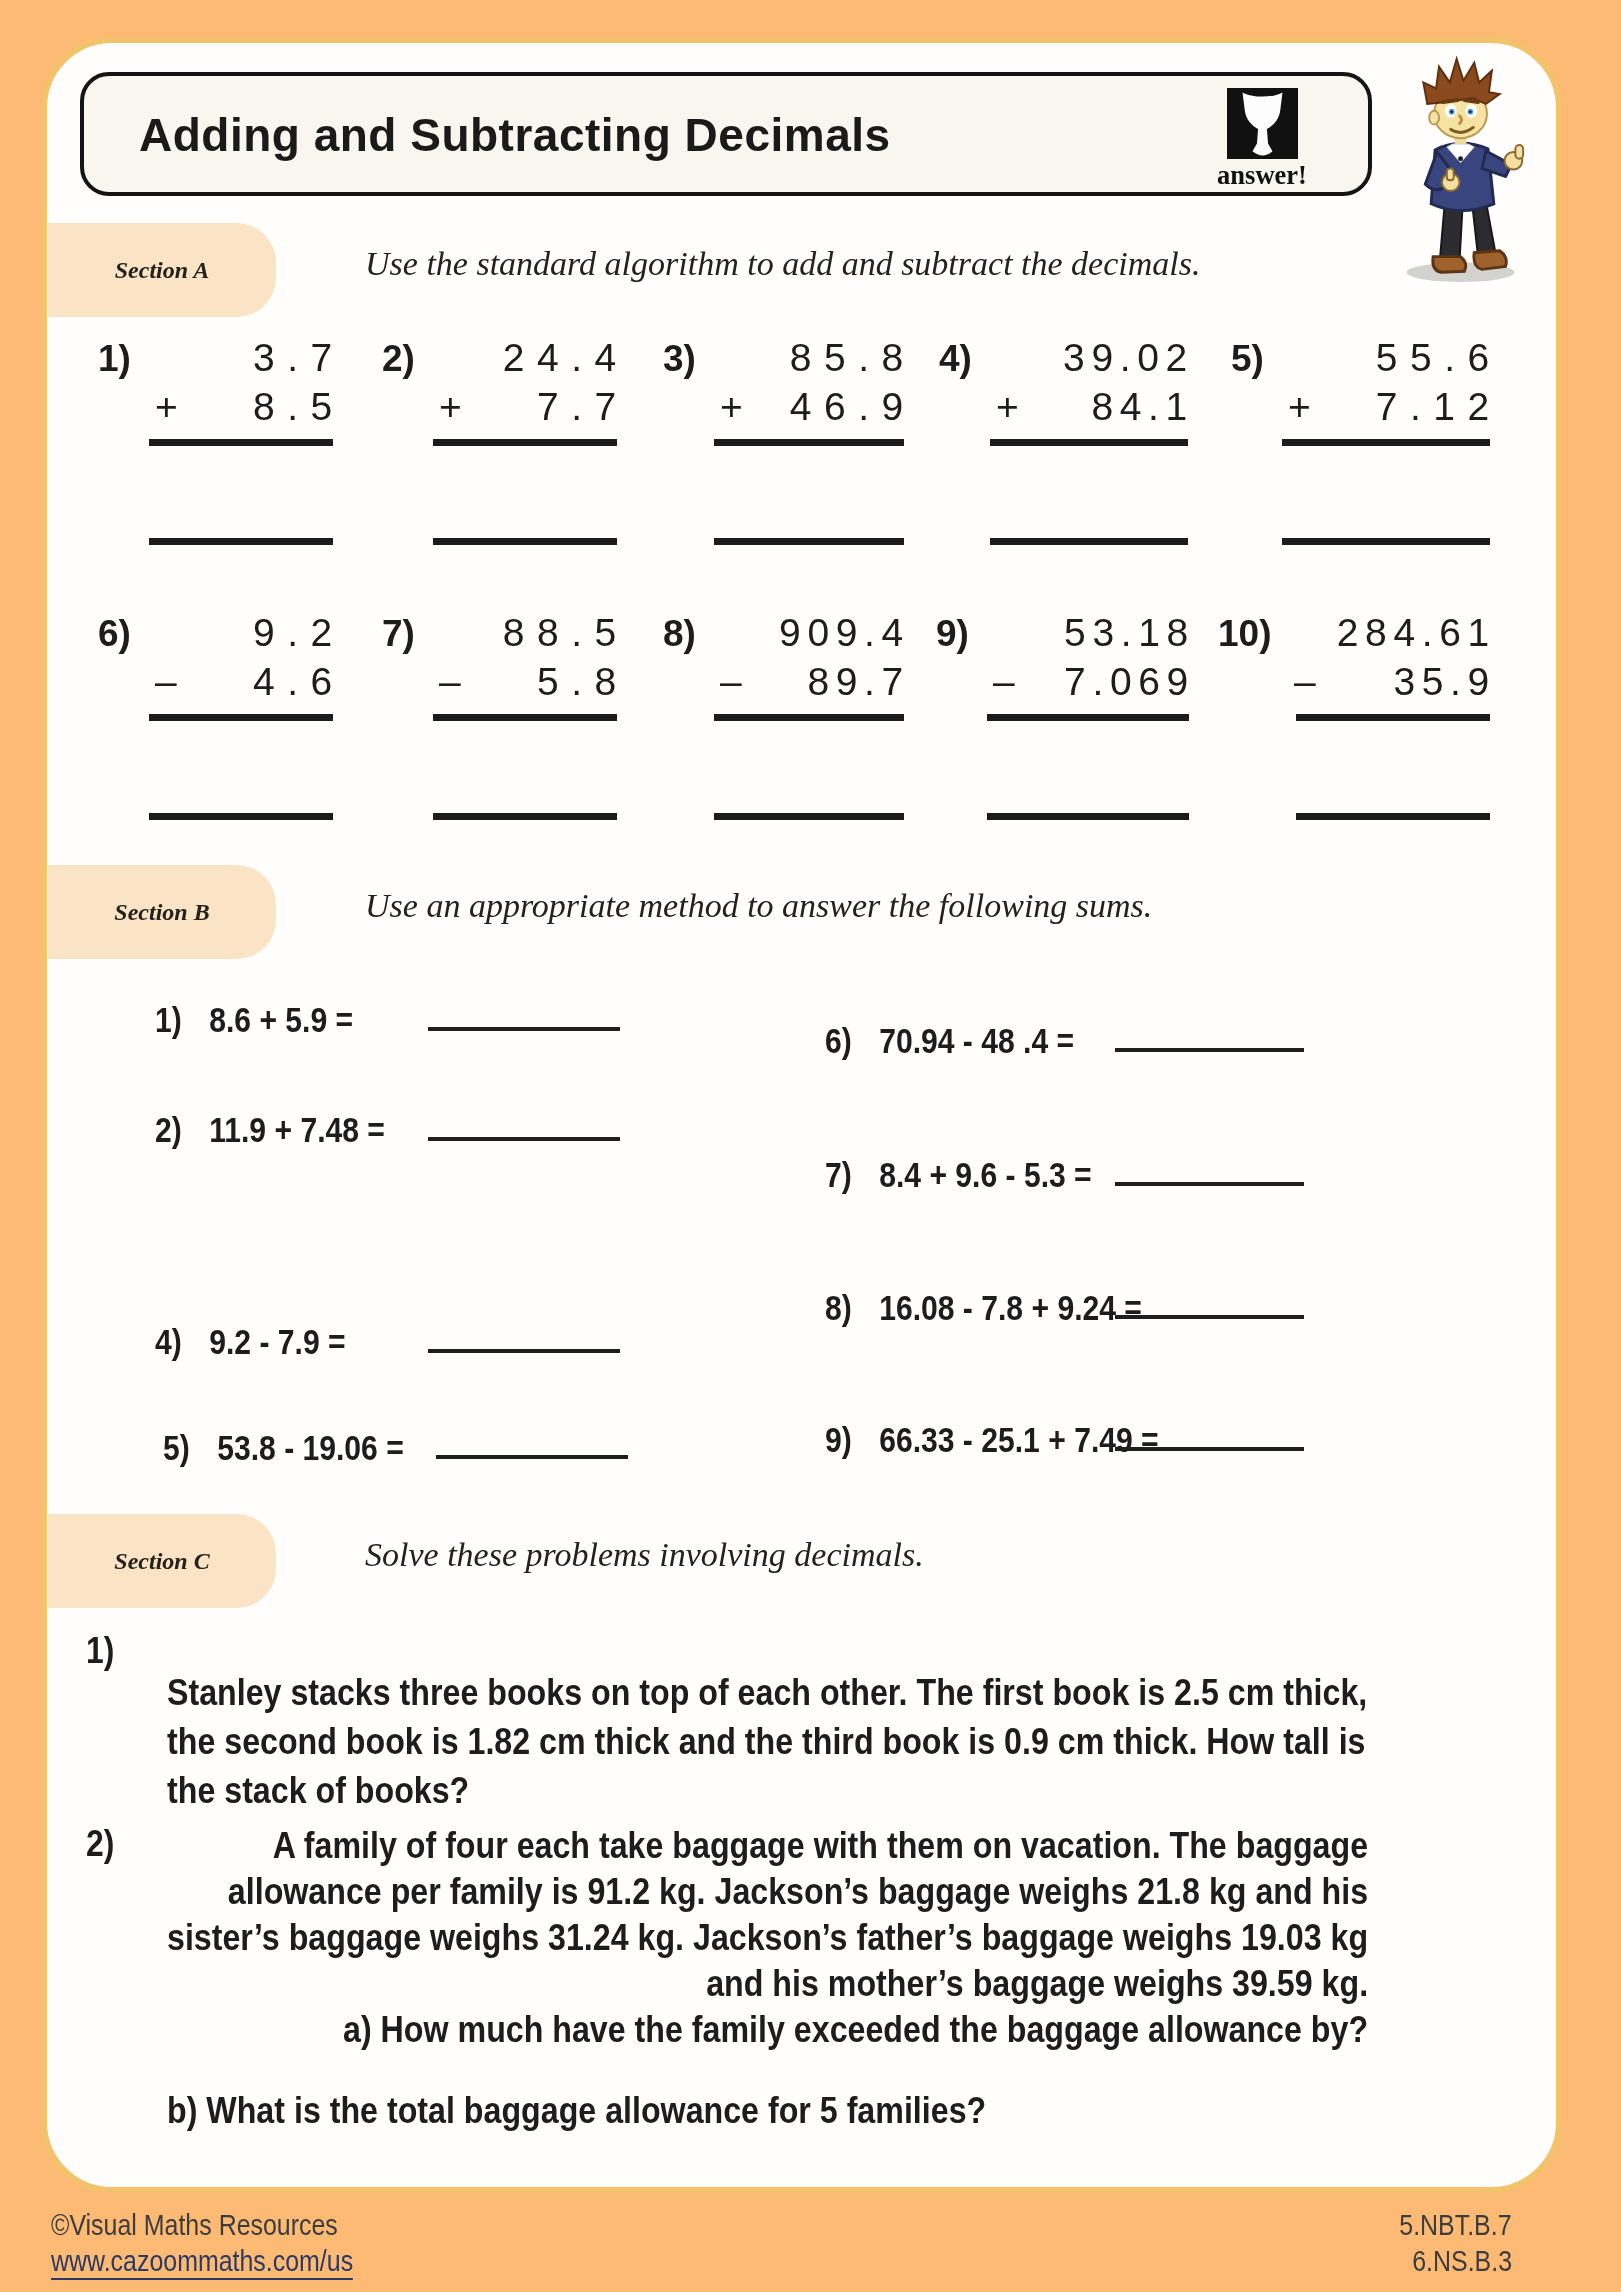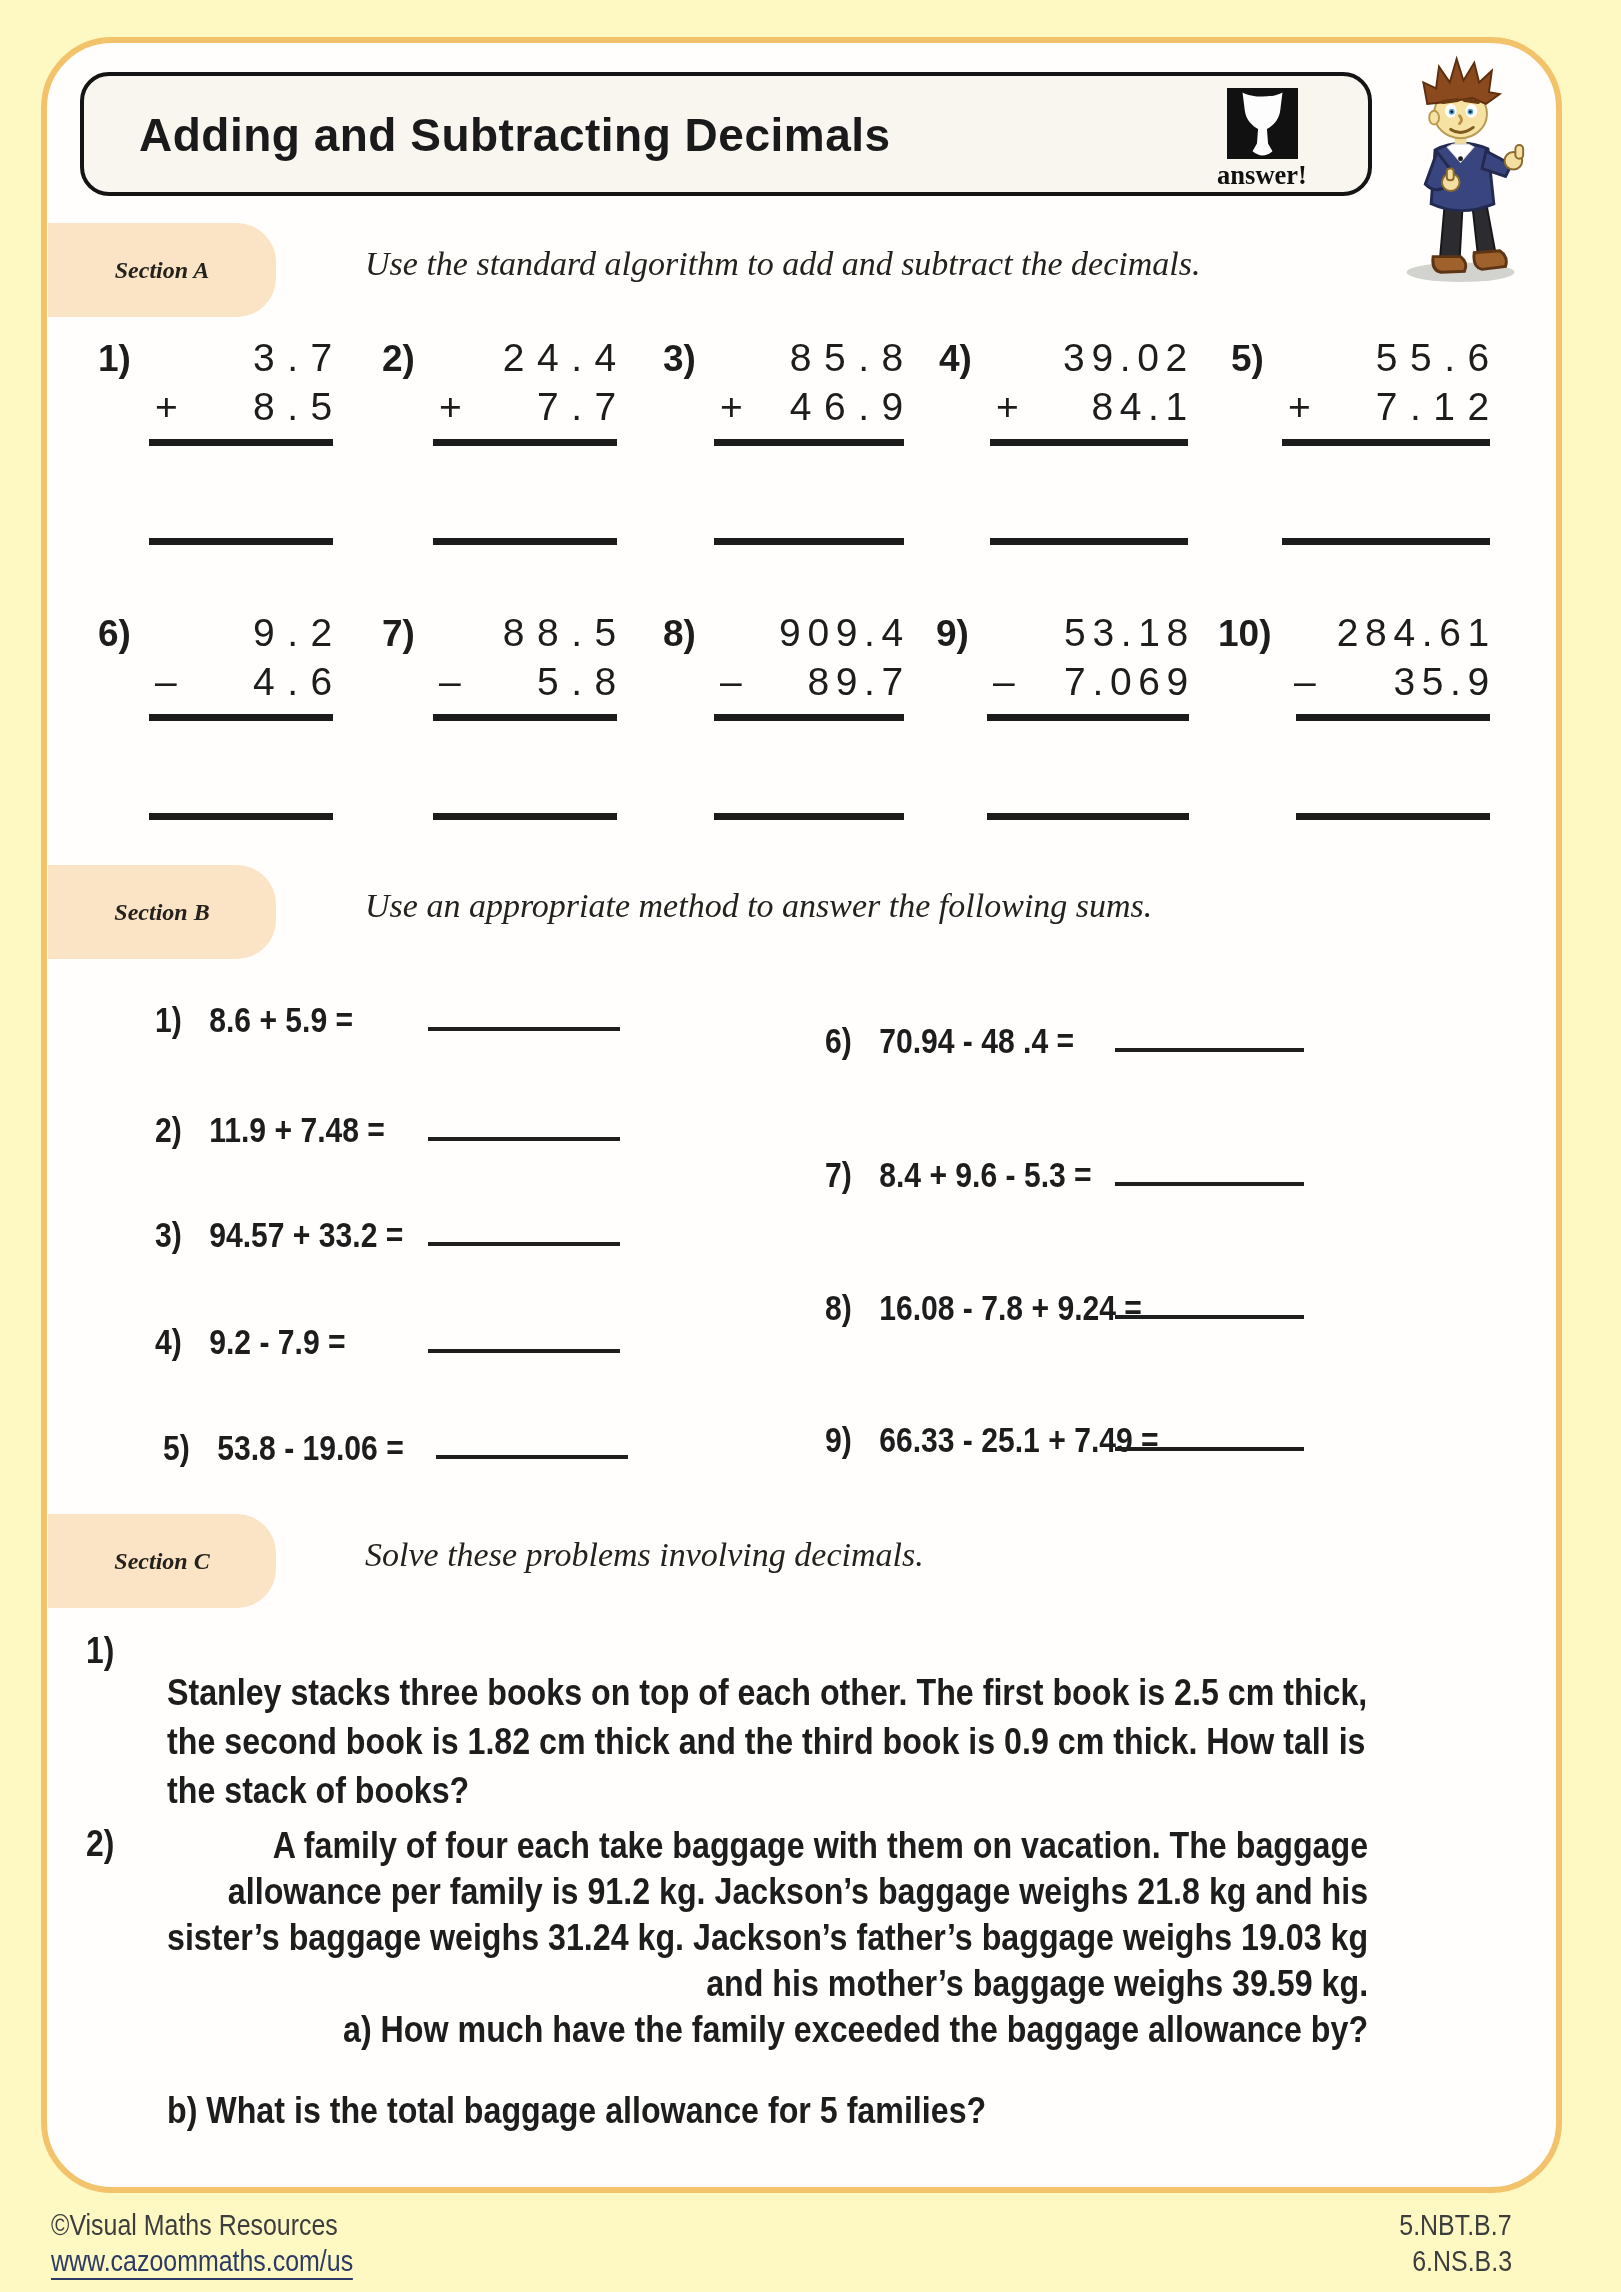--- a/index.html
+++ b/index.html
@@ -1,16 +1,16 @@
 <!DOCTYPE html>
 <html><head>
 <meta charset="utf-8">
 <style>
   html,body{margin:0;padding:0;background:#fff;}
-  .sheet{position:relative;width:1621px;height:2293px;background:#fef9c3;overflow:hidden;
+  .sheet{position:relative;width:1621px;height:2293px;background:#fdba74;overflow:hidden;
          font-family:"Liberation Sans",sans-serif;color:#1d1d1d;}
   
   .frame{position:absolute;left:41px;top:37px;width:1521px;height:2156px;
          border:6.9px solid #F3C36B;border-radius:71px;box-sizing:border-box;background:#fffefd;}
   
   .title-box{position:absolute;left:80px;top:72px;width:1292px;height:124px;box-sizing:border-box;
              border:4.9px solid #141414;border-radius:29px;background:#F8F6EF;}
   .title-text{position:absolute;left:55px;top:32px;font-size:46px;font-weight:700;color:#1a1a1a;
               letter-spacing:0.5px;white-space:nowrap;}
   .logo{position:absolute;right:51px;top:11.8px;width:110px;text-align:center;}
@@ -235,24 +235,20 @@
   <div class="instr" style="top:887px;">Use an appropriate method to answer the following sums.</div>
 
   <div class="b-row" style="left:155px;top:1000px;">
     <span class="cx"><span class="b-label">1)</span><span>8.6 + 5.9 =</span></span>
     <div class="b-line" style="left:273px;width:192px;"></div>
   </div>
   <div class="b-row" style="left:155px;top:1110px;">
     <span class="cx"><span class="b-label">2)</span><span>11.9 + 7.48 =</span></span>
     <div class="b-line" style="left:273px;width:192px;"></div>
   </div>
-  <div class="b-row" style="left:155px;top:1215px;">
-    <span class="cx"><span class="b-label">3)</span><span>94.57 + 33.2 =</span></span>
-    <div class="b-line" style="left:273px;width:192px;"></div>
-  </div>
   <div class="b-row" style="left:155px;top:1322px;">
     <span class="cx"><span class="b-label">4)</span><span>9.2 - 7.9 =</span></span>
     <div class="b-line" style="left:273px;width:192px;"></div>
   </div>
   <div class="b-row" style="left:163px;top:1428px;">
     <span class="cx"><span class="b-label">5)</span><span>53.8 - 19.06 =</span></span>
     <div class="b-line" style="left:273px;width:192px;"></div>
   </div>
 
   <div class="b-row" style="left:825px;top:1021px;">

